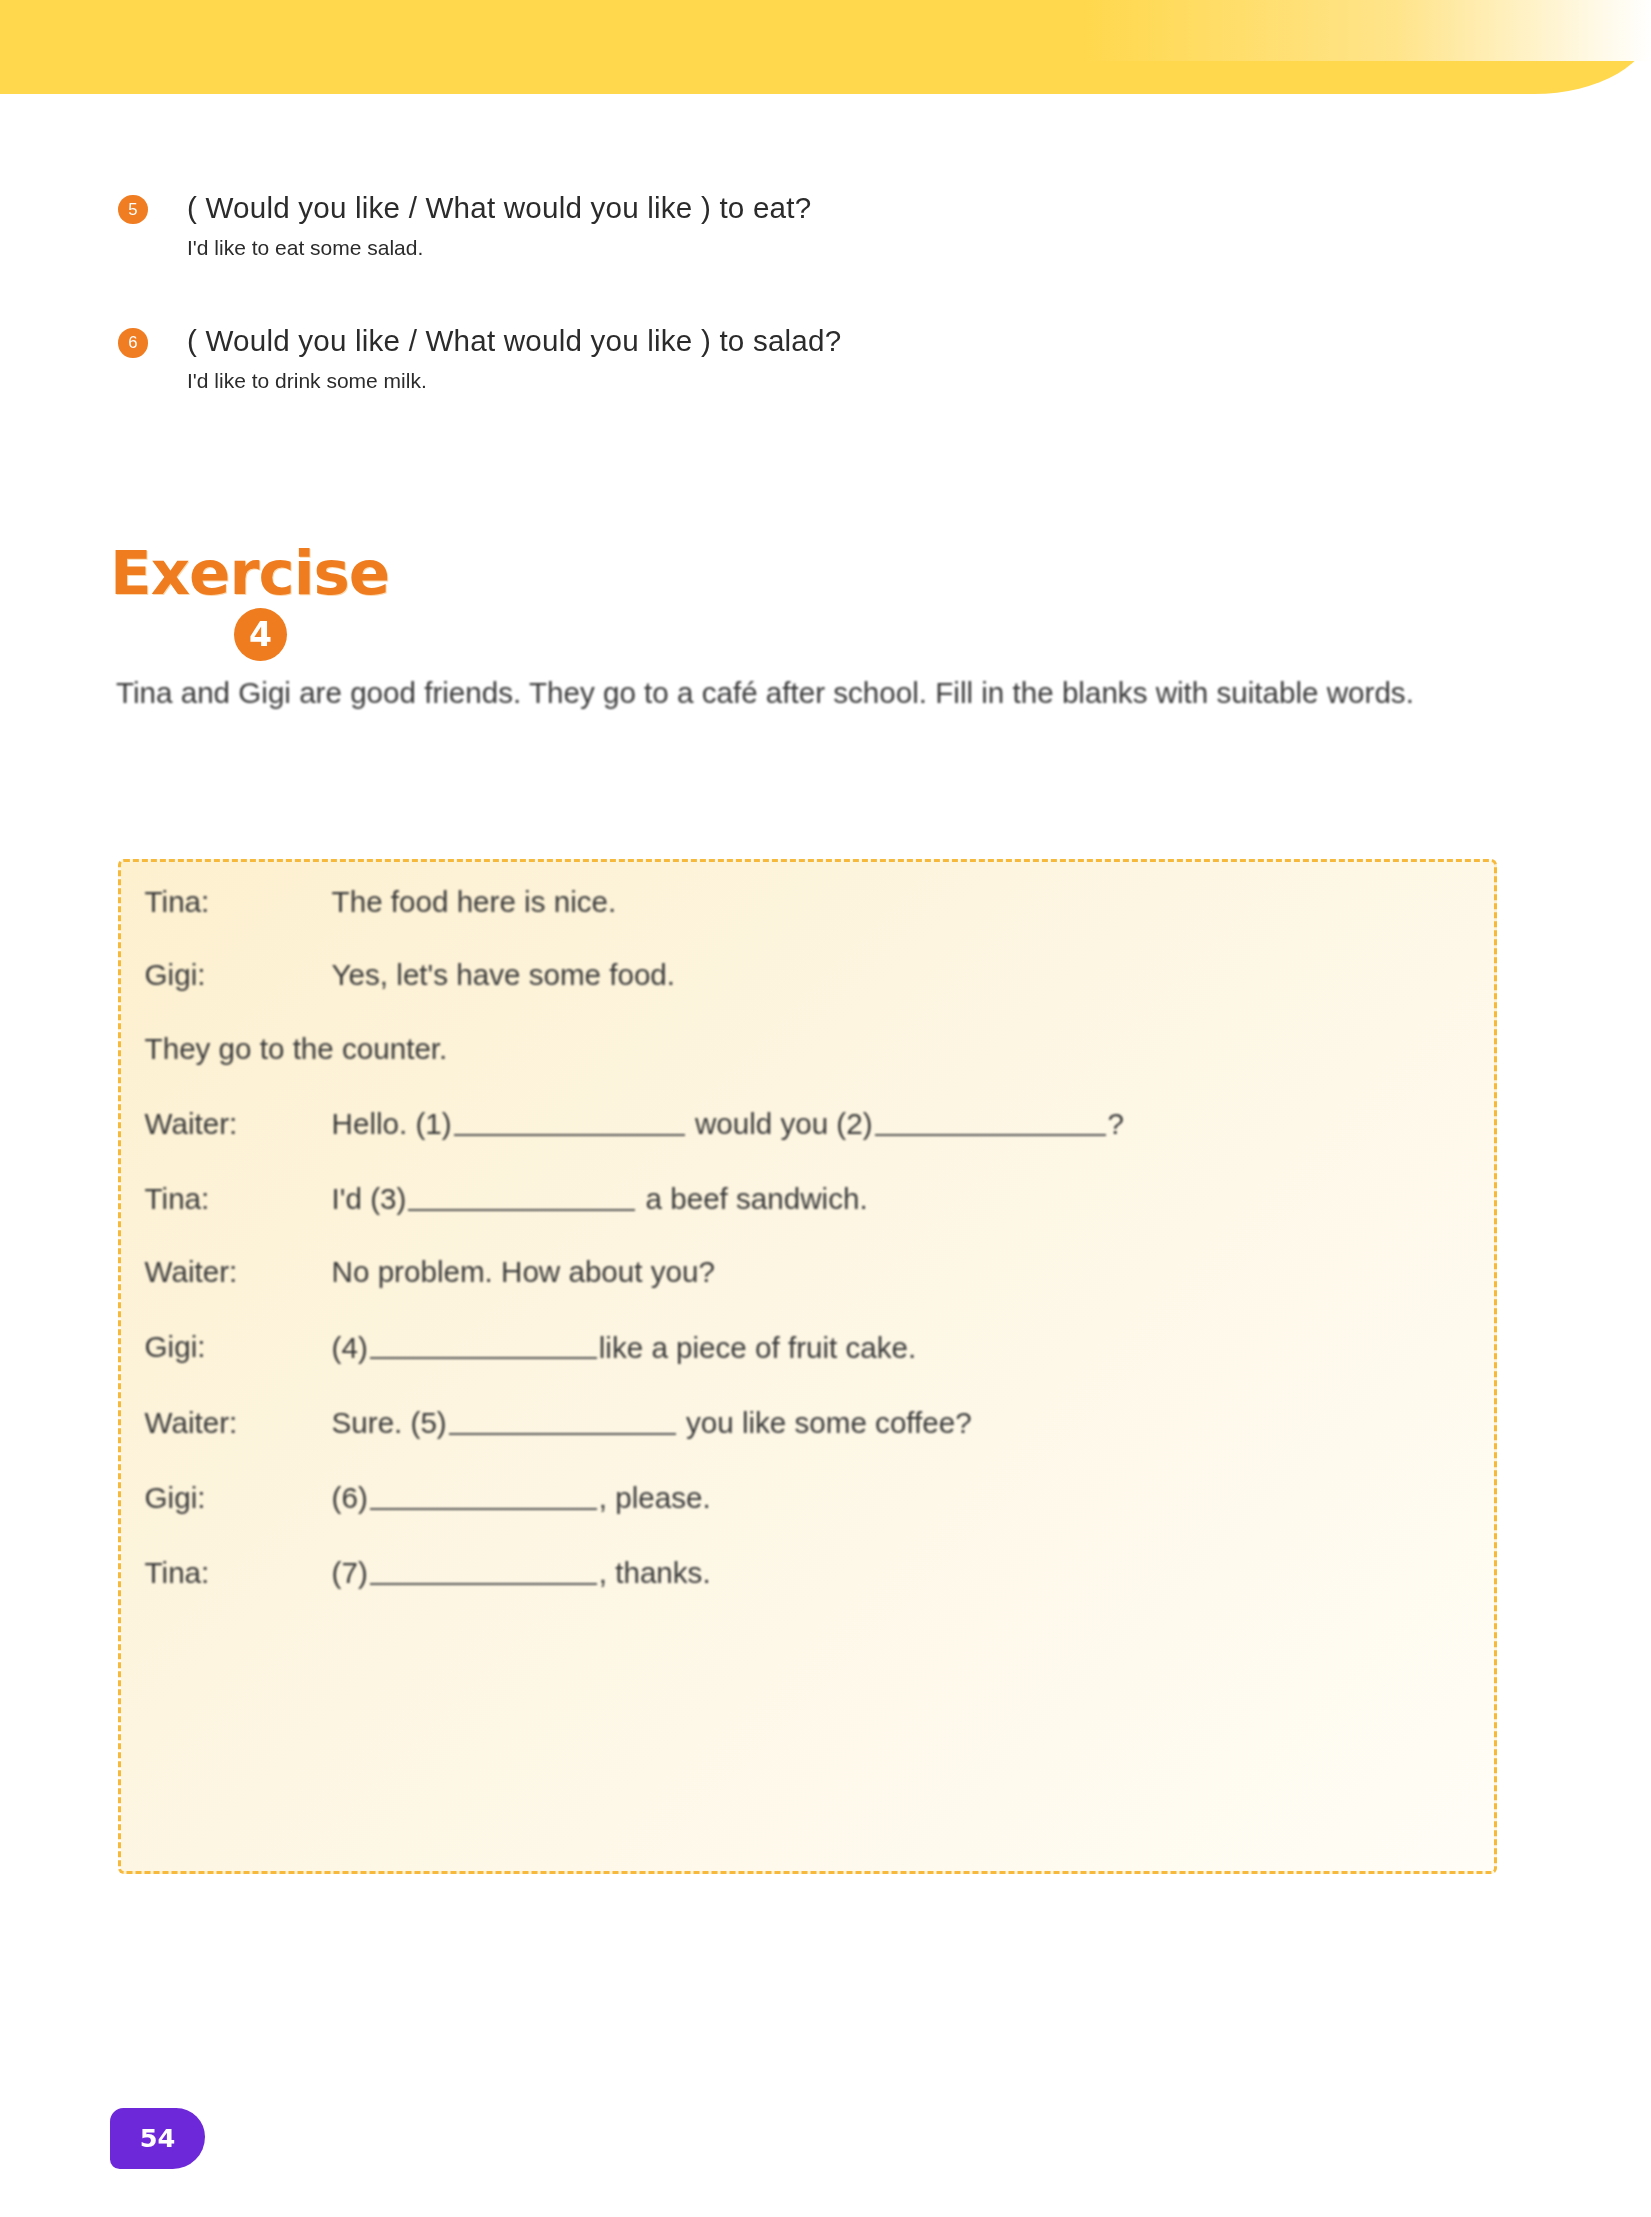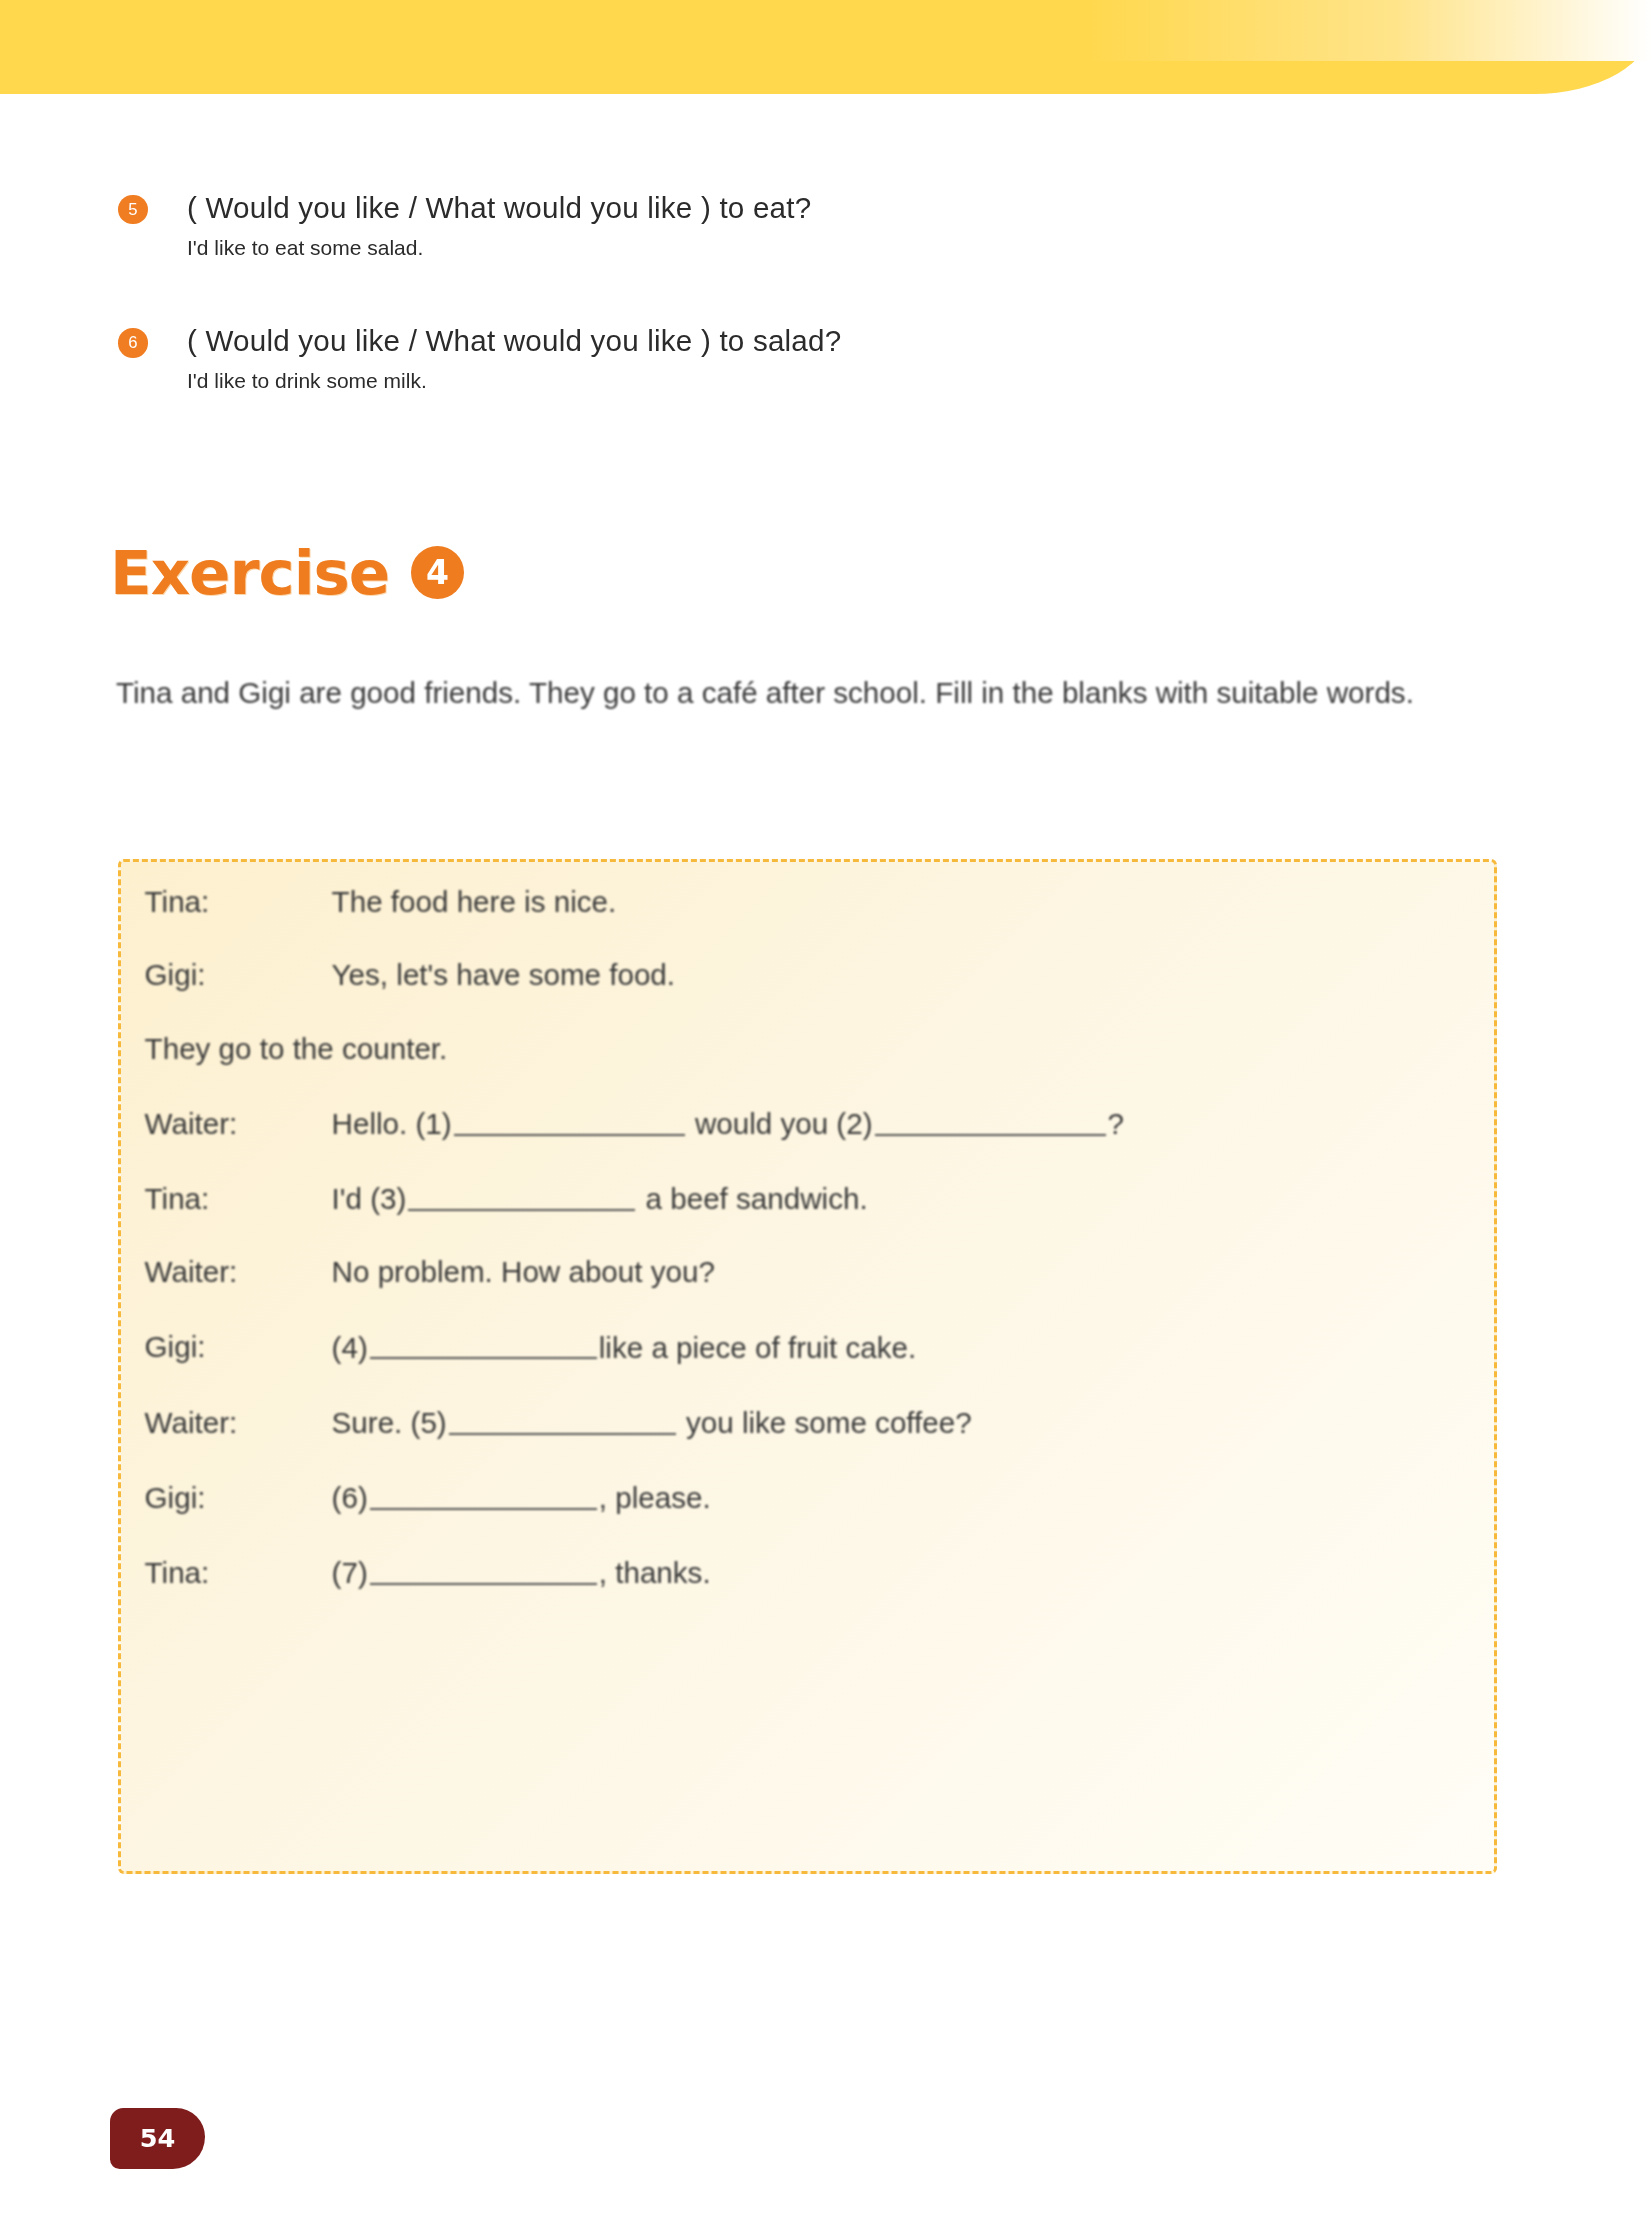--- a/index.html
+++ b/index.html
@@ -88,20 +88,21 @@
     margin-top: 2px;
   }
 
   
   .ex-head {
     position: absolute;
     left: 110px;
     top: 537px;
     display: flex;
     align-items: center;
+    flex-direction: column;
   }
   .ex-title {
     font-size: 61px;
     font-weight: bold;
     color: #ef7c1f;
     font-family: "DejaVu Sans", sans-serif;
     letter-spacing: -1px;
     position: relative;
     text-shadow: 1px 1px 0 #fbd9b0;
   }
@@ -190,21 +191,21 @@
     margin: 0 2px;
   }
 
   
   .page-tab {
     position: absolute;
     left: 110px;
     top: 2108px;
     width: 95px;
     height: 61px;
-    background: #7f1d1d;
+    background: #6d28d9;
     border-radius: 13.8px 29.6px 33px 9.9px;
     color: #ffffff;
     font-size: 25.6px;
     font-weight: bold;
     line-height: 61px;
     text-align: center;
     font-family: "DejaVu Sans", sans-serif;
   }
 </style>
 </head>

